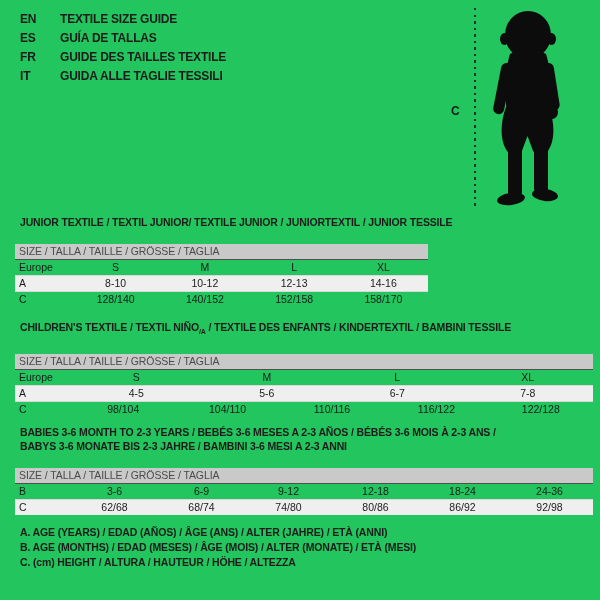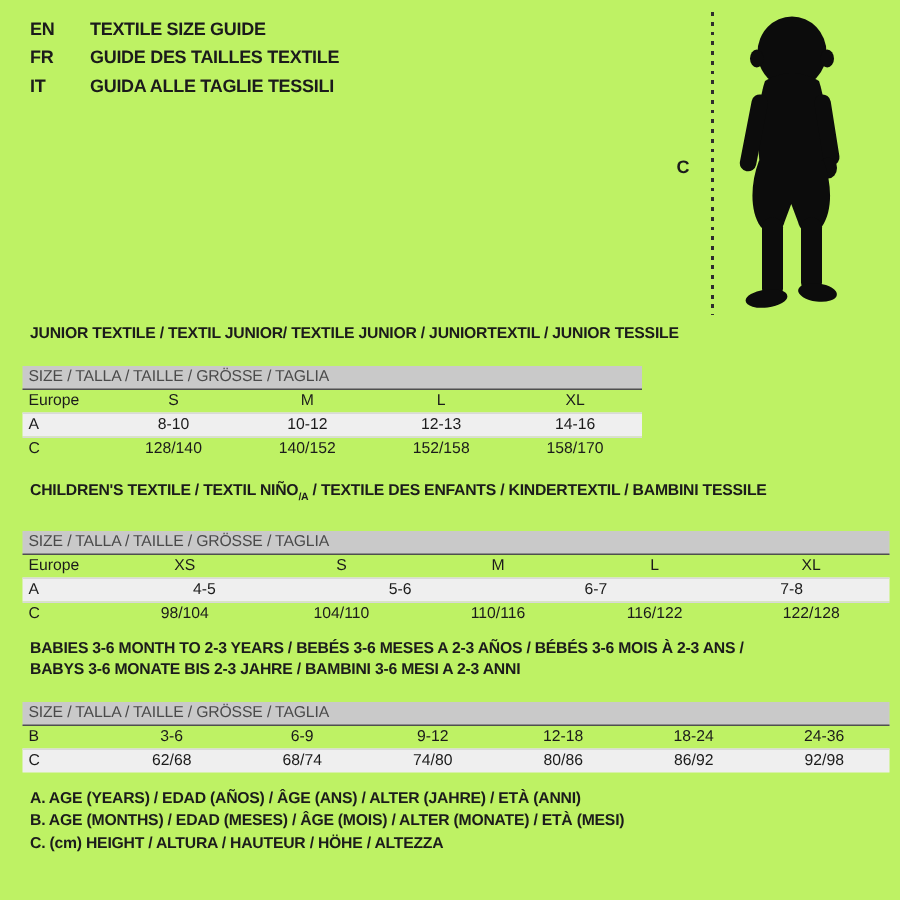--- a/index.html
+++ b/index.html
@@ -1,17 +1,17 @@
 <!DOCTYPE html>
 <html><head>
 <meta charset="utf-8">
 <style>
   html,body{margin:0;padding:0;background:#ffffff;}
   .page{
-    position:relative;width:600px;height:600px;background:#bef264;overflow:hidden;
+    position:relative;width:600px;height:600px;background:#22c55e;overflow:hidden;
     font-family:"Liberation Sans","DejaVu Sans",sans-serif;color:#1b1b1b;
   }
   
   .langs{position:absolute;left:20px;top:10px;}
   .lang-row{display:flex;line-height:19px;font-size:12px;font-weight:bold;letter-spacing:-0.2px;}
   .lang-code{width:40px;}
   
   .dotline{
     position:absolute;left:474px;top:8px;width:2px;height:202px;
     background:repeating-linear-gradient(to bottom,#2e2e2e 0 2.5px,transparent 2.5px 6.5px);
@@ -40,20 +40,24 @@
 </style>
 </head>
 <body>
 
 <div class="page">
 
   <div class="langs">
       <div class="lang-row">
         <span class="lang-code">EN</span>
         <span class="lang-label">TEXTILE SIZE GUIDE</span>
+      </div>
+      <div class="lang-row">
+        <span class="lang-code">ES</span>
+        <span class="lang-label">GUÍA DE TALLAS</span>
       </div>
       <div class="lang-row">
         <span class="lang-code">FR</span>
         <span class="lang-label">GUIDE DES TAILLES TEXTILE</span>
       </div>
       <div class="lang-row">
         <span class="lang-code">IT</span>
         <span class="lang-label">GUIDA ALLE TAGLIE TESSILI</span>
       </div>
     </div>
@@ -108,21 +112,20 @@
   </div>
 
   <div class="size-section sec-1">
     <div class="stitle">
         <div class="stitle-line"><span>CHILDREN'S TEXTILE / TEXTIL NIÑO</span><sub>/A</sub><span> / TEXTILE DES ENFANTS / KINDERTEXTIL / BAMBINI TESSILE</span></div>
       </div>
     <div class="ttable">
       <div class="tbar">SIZE / TALLA / TAILLE / GRÖSSE / TAGLIA</div>
     <div class="trow">
           <span class="tlabel">Europe</span>
-          <span class="tcell">XS</span>
           <span class="tcell">S</span>
           <span class="tcell">M</span>
           <span class="tcell">L</span>
           <span class="tcell">XL</span>
         </div>
         <div class="trow shaded">
           <span class="tlabel">A</span>
           <span class="tcell">4-5</span>
           <span class="tcell">5-6</span>
           <span class="tcell">6-7</span>

